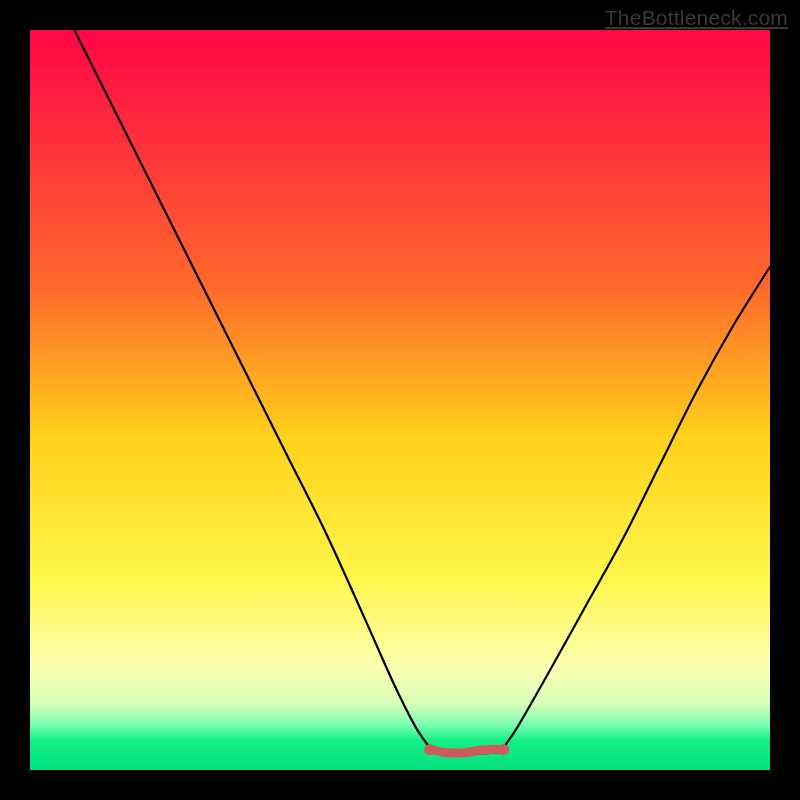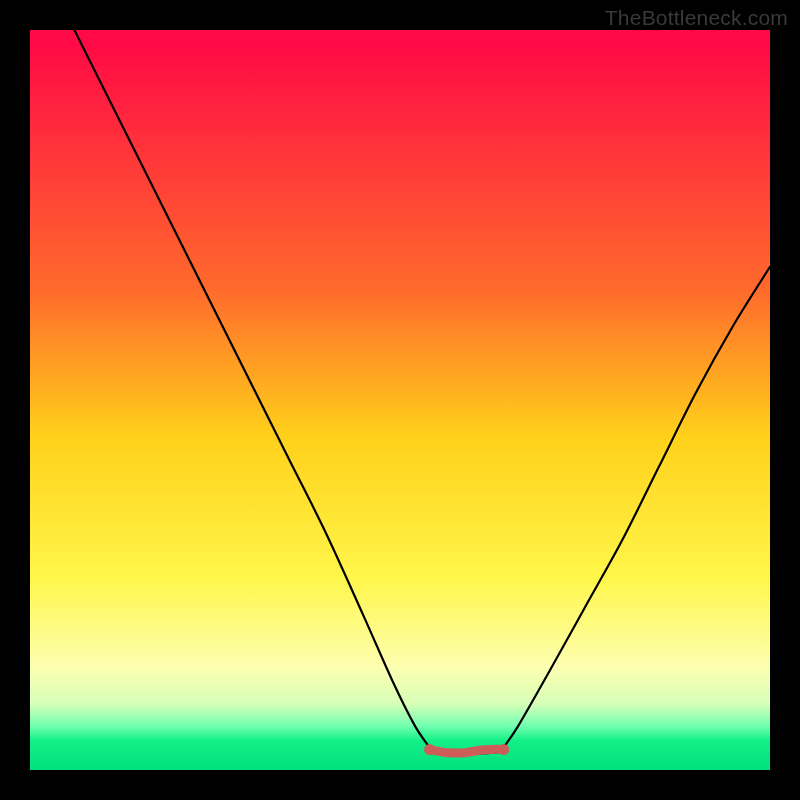--- a/index.html
+++ b/index.html
@@ -55,20 +55,21 @@
   }
   .site-label {
     position: absolute;
     top: 6px;
     right: 12px;
     color: #3a3a3a;
     font-size: 21px;
     font-weight: 500;
     letter-spacing: 0.2px;
     pointer-events: none;
+    text-decoration: underline;
   }
 </style>
 </head>
 <body>
 
 <div class="frame">
 
   <div class="plot-area">
     <div class="gradient-fill"></div>
 

